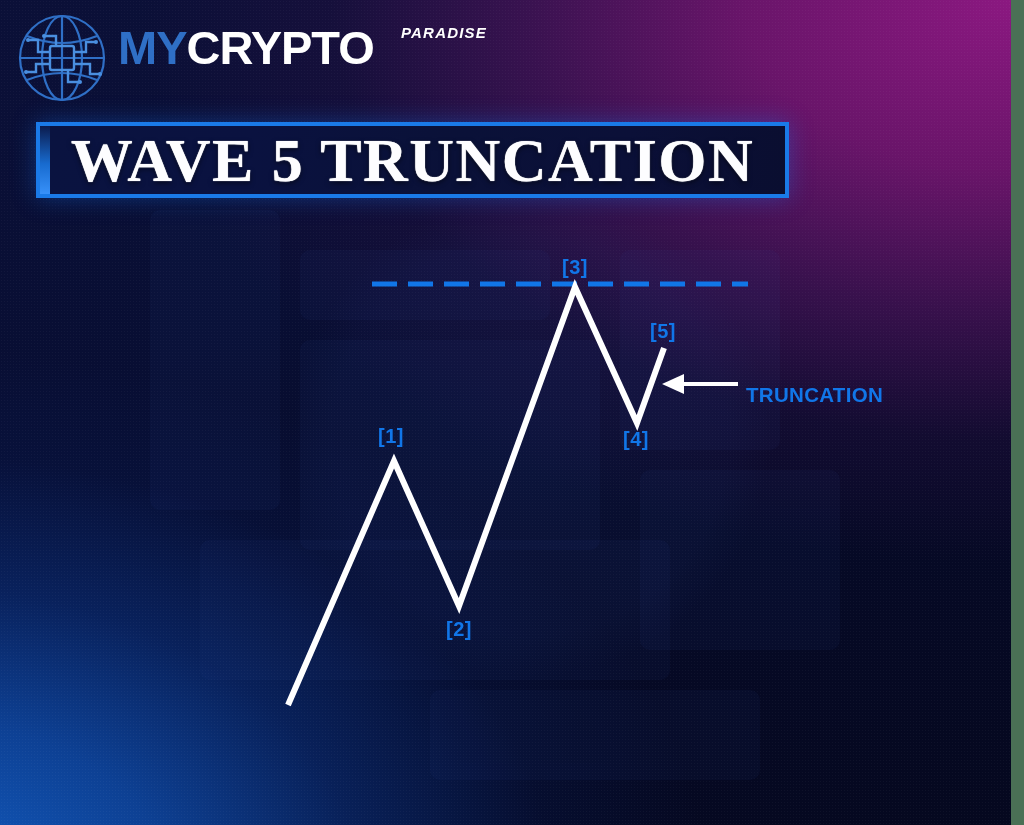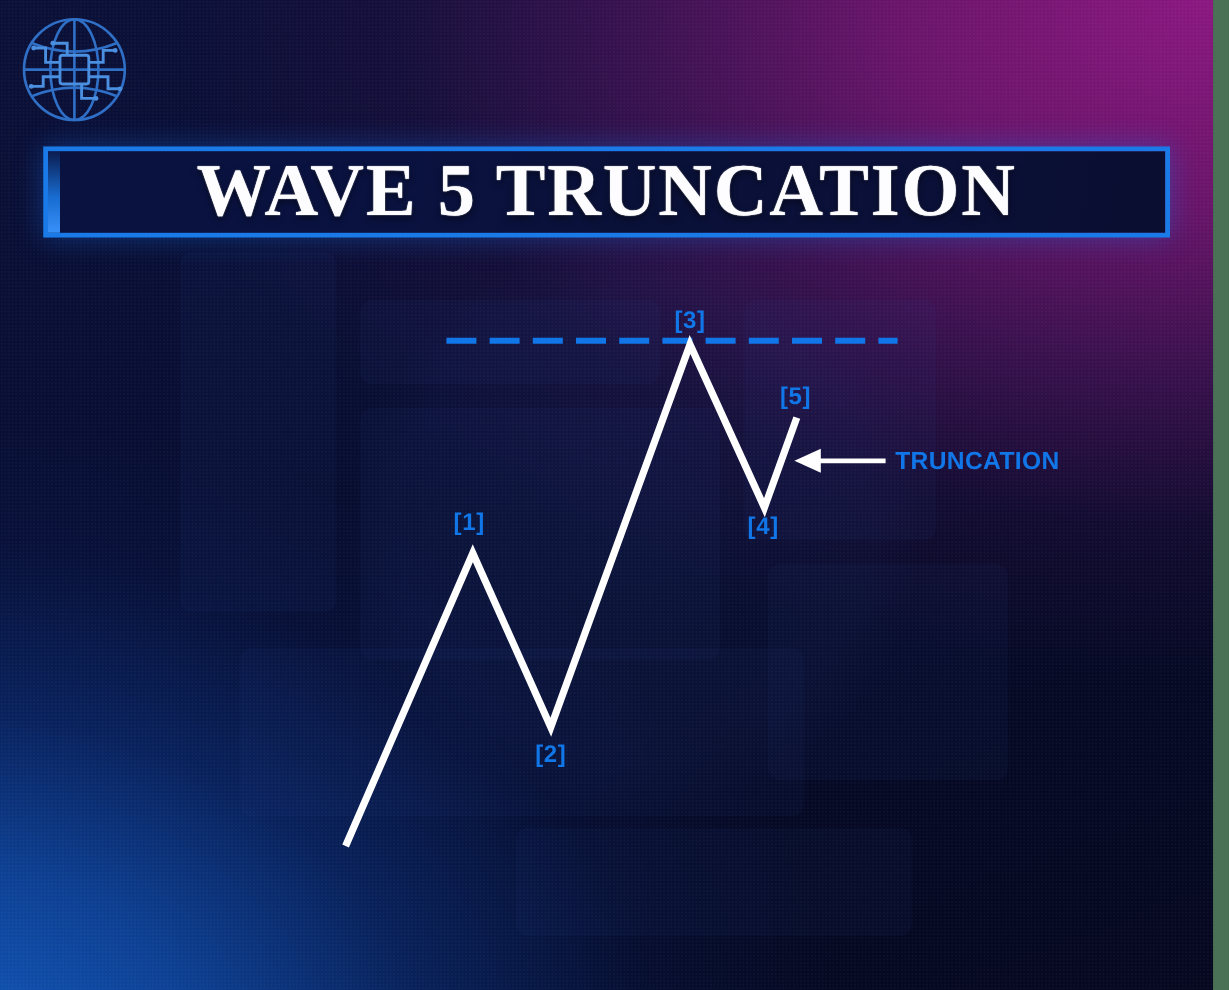--- a/index.html
+++ b/index.html
@@ -121,21 +121,21 @@
     left:113px; top:70px;
     font-size:14.5px;
     letter-spacing:5.6px;
     color:#c9d2e4;
     white-space:nowrap;
   }
   
   .banner{
     position:absolute;
     left:36px; top:122px;
-    width:939px; height:76px;
+    width:753px; height:76px;
     border:4px solid #1a7ae8;
     box-sizing:border-box;
     background:linear-gradient(100deg,
         #0a1340 0%, #0a1240 28%, #0a1138 55%, #0b1038 78%, #0a0e30 100%);
     box-shadow:0 0 22px rgba(20,110,230,0.38);
     overflow:hidden;
   }
   .banner::before{
     content:"";
     position:absolute;
@@ -224,20 +224,24 @@
           <g fill="#4a8fe0">
             <circle cx="14" cy="30" r="2"></circle>
               <circle cx="12" cy="62" r="2"></circle>
             <circle cx="82" cy="32" r="2"></circle>
               <circle cx="86" cy="64" r="2"></circle>
             <circle cx="30" cy="26" r="2"></circle>
               <circle cx="66" cy="72" r="2"></circle>
           </g>
         </svg>
       </span>
+      <div class="logo-wordmark">
+        <span class="wm-my">MY</span><span class="wm-crypto">CRYPTO</span>
+        <span class="wm-paradise">PARADISE</span>
+      </div>
     </div>
 
     <div class="banner">
       <div class="banner-title">WAVE 5 TRUNCATION</div>
     </div>
 
     <div class="chart">
       <svg width="1011" height="825" viewBox="0 0 1011 825">
 
         <line x1="372" y1="284" x2="748" y2="284" stroke="#1176e8" stroke-width="5" stroke-dasharray="25 11"></line>
@@ -249,20 +253,20 @@
           <polygon points="662,384 684,374 684,394" fill="#ffffff"></polygon>
         </g>
       </svg>
 
       <span class="pt-label" style="left:378px; top:425px;">[1]</span>
       <span class="pt-label" style="left:446px; top:618px;">[2]</span>
       <span class="pt-label" style="left:562px; top:256px;">[3]</span>
       <span class="pt-label" style="left:623px; top:428px;">[4]</span>
       <span class="pt-label" style="left:650px; top:320px;">[5]</span>
 
-      <span class="annot-label" style="left:746px; top:373px;text-align:center;">TRUNCATION</span>
+      <span class="annot-label" style="left:746px; top:383px;text-align:center;">TRUNCATION</span>
     </div>
 
   </div>
 
   <div class="right-strip"></div>
 
 </div>
 
 </body></html>

